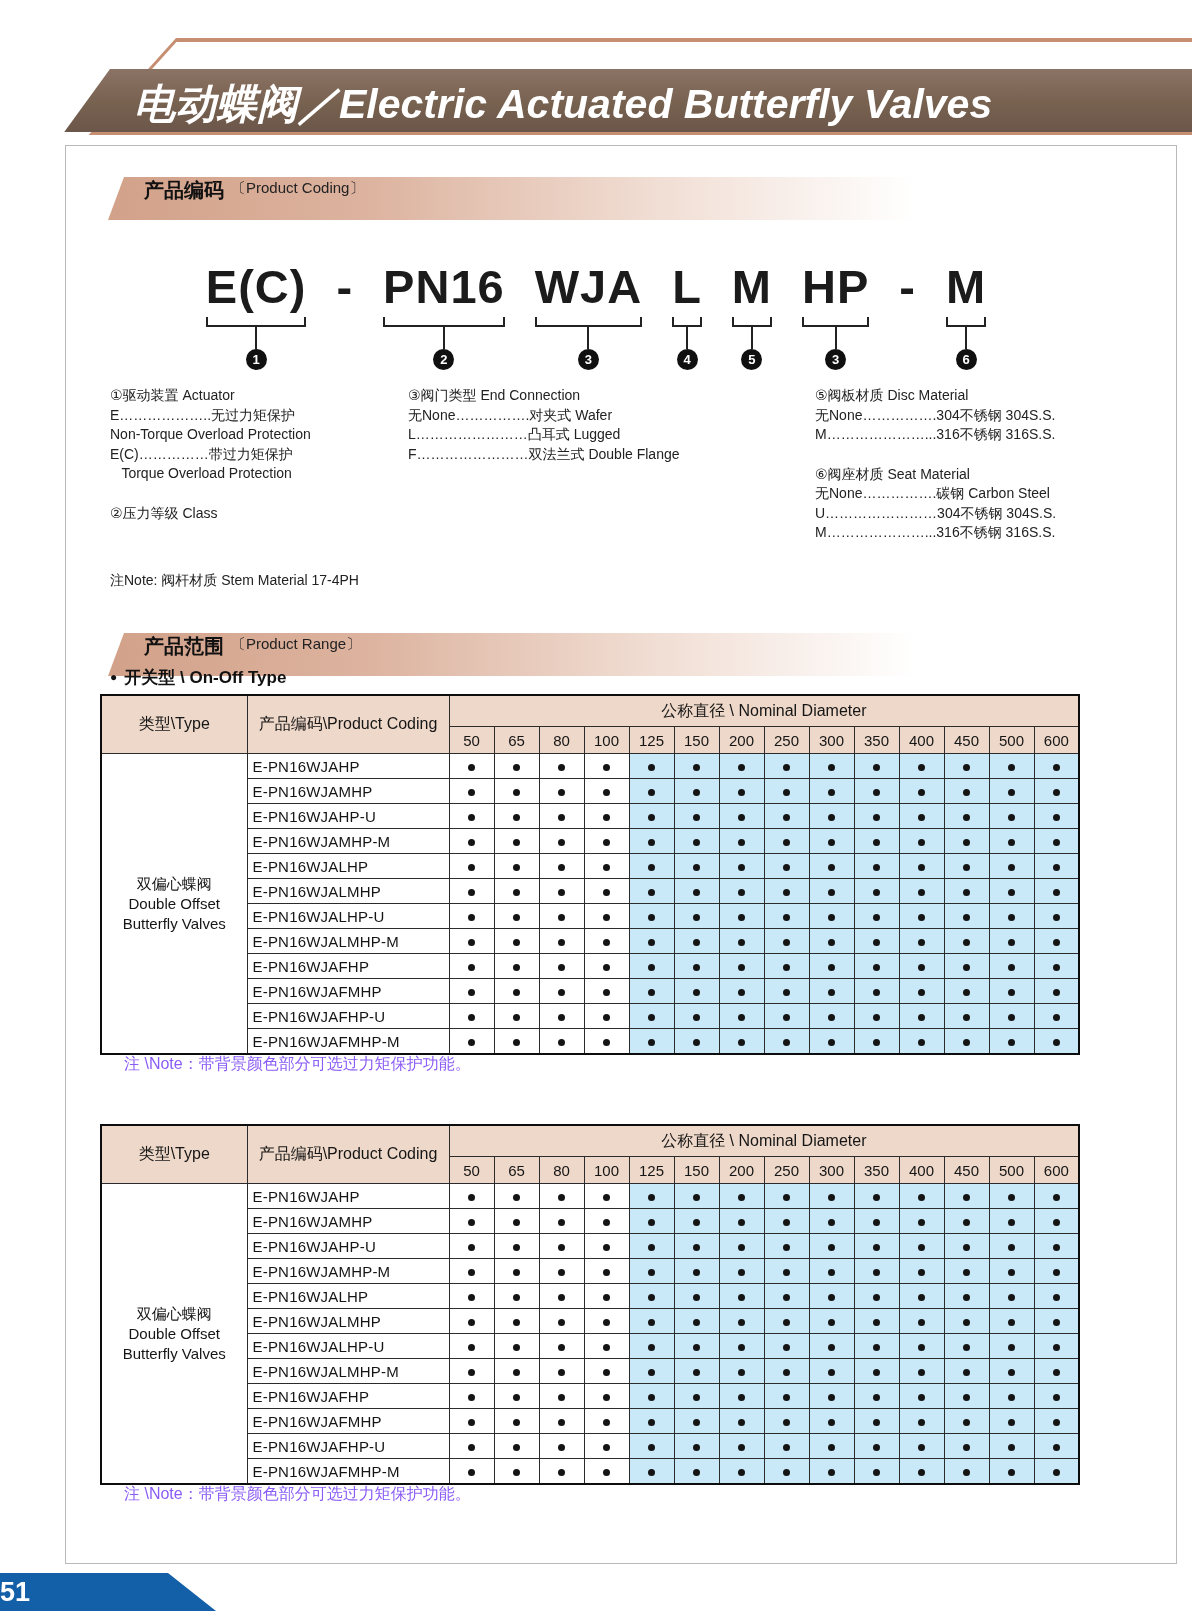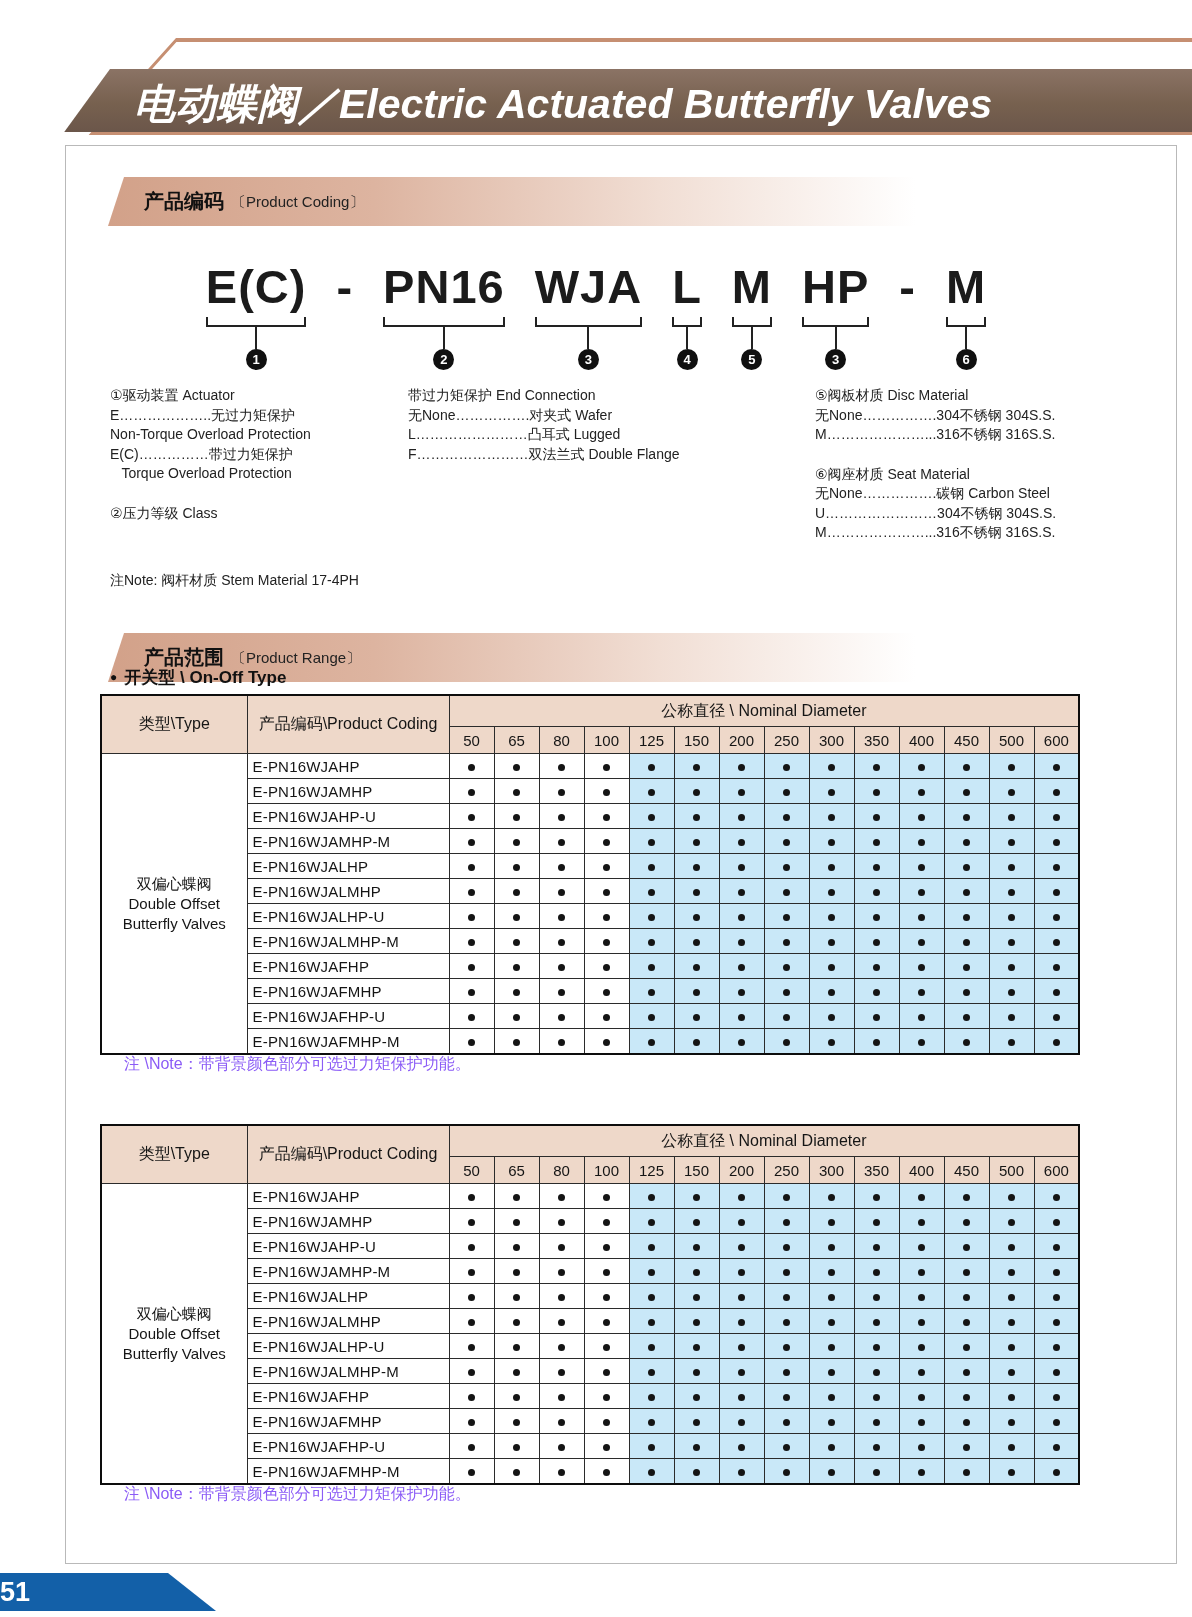--- a/index.html
+++ b/index.html
@@ -13,24 +13,24 @@
               background:linear-gradient(180deg,#8b7365 0%,#77614f 55%,#6b564a 100%);
               transform:skewX(-36deg);transform-origin:0 0;}
   .hdr-title{position:absolute;left:134px;top:77px;font-size:41px;font-weight:bold;font-style:italic;
              color:#ffffff;white-space:nowrap;letter-spacing:0;}
 
   
   .content-frame{position:absolute;left:65px;top:145px;width:1110px;height:1417px;
                  border:1px solid #b9b9b9;background:#fff;}
 
   
-  .sec-bar{position:absolute;left:108px;width:950px;height:49px;
+  .sec-bar{position:absolute;left:108px;width:950px;height:43px;
            background:linear-gradient(90deg,#d2a189 0%,#ddb4a0 28%,#f1ded4 58%,#ffffff 85%);
            clip-path:polygon(16px 0,100% 0,100% 100%,0 100%);
-           display:flex;align-items:center;padding-left:36px;box-sizing:border-box;}
+           display:flex;padding-left:36px;box-sizing:border-box;}
   #bar-coding{top:177px;} #bar-range{top:633px;}
   .sec-bar .cn{font-size:20px;font-weight:bold;color:#111;}
   .sec-bar .en{font-size:15px;color:#222;margin-left:7px;margin-top:2px;}
 
   
   .code-row{position:absolute;left:0;top:262px;width:1192px;display:flex;justify-content:center;
             align-items:flex-start;gap:30px;}
   .code-seg{display:flex;flex-direction:column;align-items:center;}
   .code-text{font-size:47px;font-weight:bold;line-height:1.05;letter-spacing:1px;color:#1b1b1b;}
   .code-bracket{align-self:stretch;height:8px;margin-top:6px;
@@ -135,21 +135,21 @@
       </div>
       <div class="code-seg">
         <div class="code-text">M</div>
         <div class="code-bracket"></div>
         <div class="code-stem"></div>
         <div class="code-num">6</div>
       </div>
     </div>
 
   <div class="legend-col" id="legend-0"><div class="legend-block"><div>①驱动装置 Actuator</div><div>E………………..无过力矩保护</div><div>Non-Torque Overload Protection</div><div>E(C)……………带过力矩保护</div><div>   Torque Overload Protection</div></div><div class="legend-block"><div>②压力等级 Class</div></div></div>
-  <div class="legend-col" id="legend-1"><div class="legend-block"><div>带过力矩保护 End Connection</div><div>无None…………….对夹式 Wafer</div><div>L……………………凸耳式 Lugged</div><div>F……………………双法兰式 Double Flange</div></div></div>
+  <div class="legend-col" id="legend-1"><div class="legend-block"><div>③阀门类型 End Connection</div><div>无None…………….对夹式 Wafer</div><div>L……………………凸耳式 Lugged</div><div>F……………………双法兰式 Double Flange</div></div></div>
   <div class="legend-col" id="legend-2"><div class="legend-block"><div>⑤阀板材质 Disc Material</div><div>无None…………….304不锈钢 304S.S.</div><div>M…………………...316不锈钢 316S.S.</div></div><div class="legend-block"><div>⑥阀座材质 Seat Material</div><div>无None…………….碳钢 Carbon Steel</div><div>U……………………304不锈钢 304S.S.</div><div>M…………………...316不锈钢 316S.S.</div></div></div>
 
   <div class="stem-note">注Note: 阀杆材质 Stem Material 17-4PH</div>
 
   <div class="sec-bar" id="bar-range">
     <span class="cn">产品范围</span>
     <span class="en">〔Product Range〕</span>
   </div>
 
   <div class="list-title" id="title-onoff"><span class="bullet">●</span><span>开关型 \ On-Off Type</span></div>

